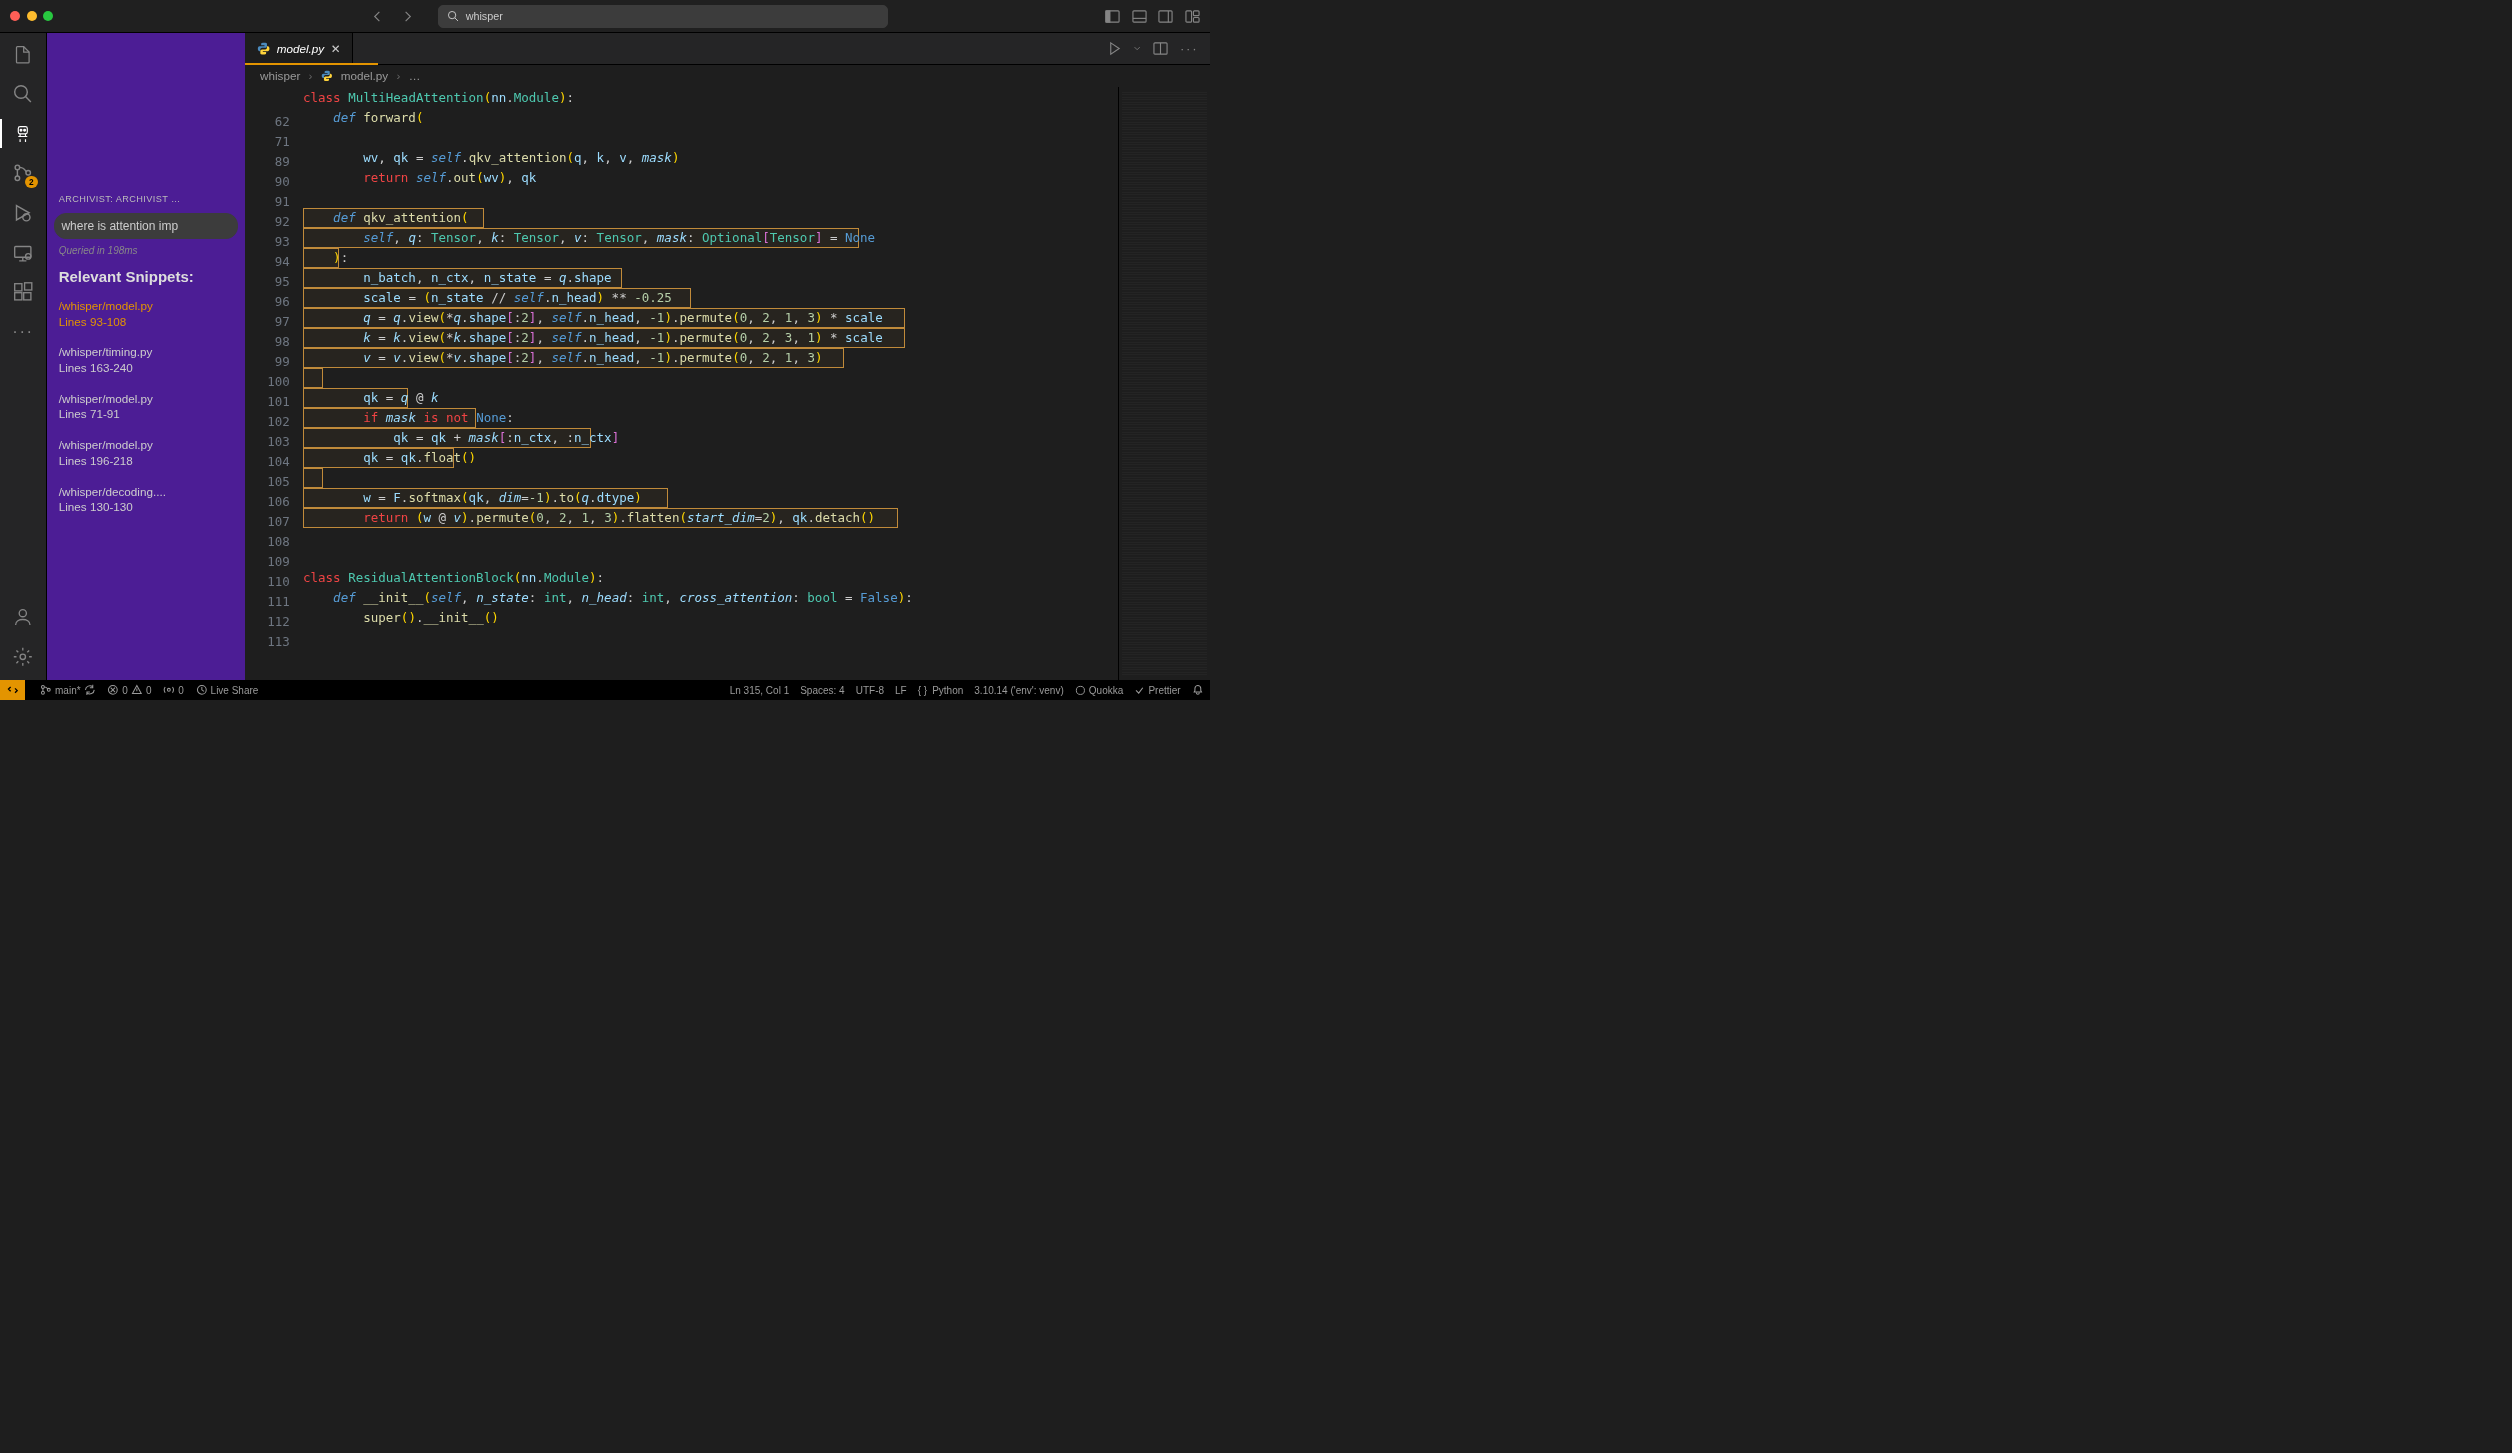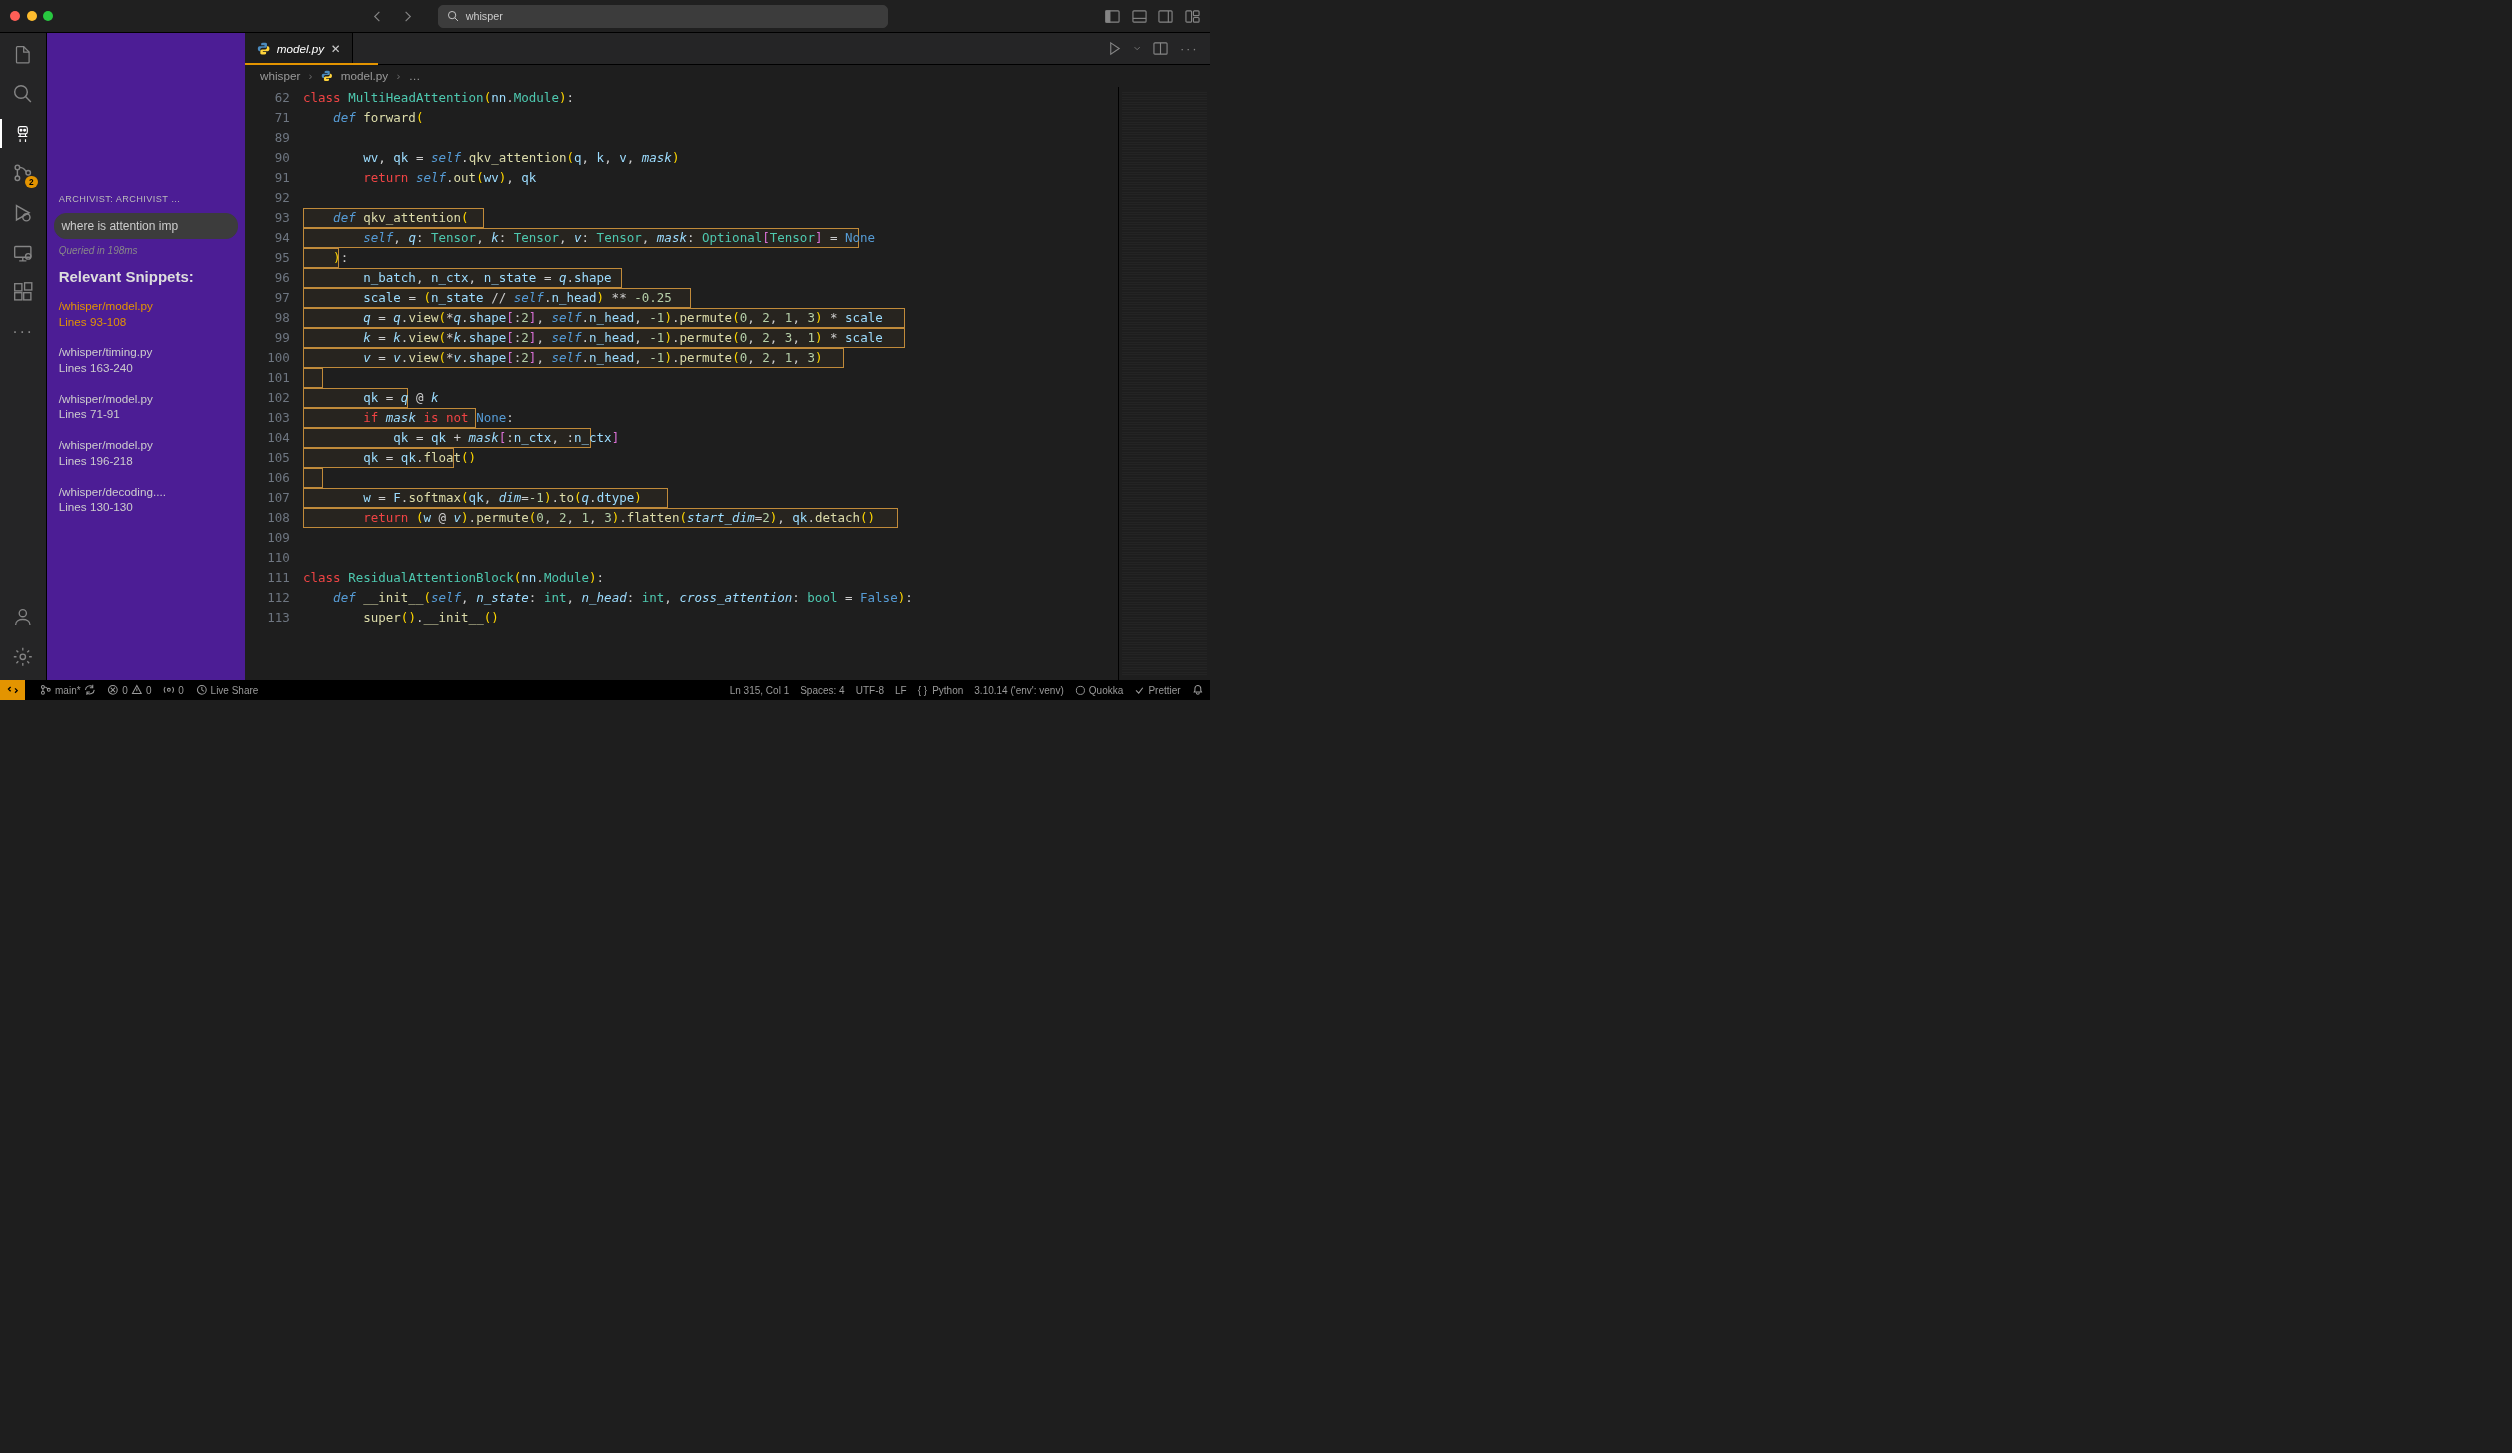--- a/index.html
+++ b/index.html
@@ -101,21 +101,21 @@
   font-style: italic; font-size: 11.7px;
 }
 .tab .close { color: #ccc; font-style: normal; cursor: pointer; }
 .tab-underline { position: absolute; top: 30px; left: 0; width: 133px; height: 1.7px; background: #e39400; }
 .tabbar-right { margin-left: auto; display: flex; align-items: center; gap: 11.7px; padding-right: 11.7px; color: #858585; }
 
 .breadcrumb { height: 21.6px; display: flex; align-items: center; padding: 0 15px; gap: 8.3px; color: #9a9a9a; font-size: 11.7px; }
 .breadcrumb .sep { color: #666; }
 
 .code-body { flex: 1; display: flex; overflow: hidden; position: relative; }
-.gutter { width: 58px; text-align: right; padding-right: 13.3px; color: #6e7681; font-family: "SF Mono", Menlo, monospace; font-size: 12.5px; line-height: 20px; padding-top: 1.7px; user-select: none; }
+.gutter { width: 58px; text-align: right; padding-right: 13.3px; color: #6e7681; font-family: "SF Mono", Menlo, monospace; font-size: 12.5px; line-height: 20px; padding-top: 1.7px; user-select: none; margin-top: 24px; }
 .code-lines { flex: 1; font-family: "SF Mono", Menlo, monospace; font-size: 12.5px; line-height: 20px; white-space: pre; padding-top: 1.7px; position: relative; }
 .code-line { height: 20px; position: relative; }
 .hl .bg { position: absolute; top: 0; height: 20px; border: 0.8px solid #c08a3a; border-left: none; border-right: none; background: rgba(192,138,58,0.06); left: 0; }
 .hl.first .bg { border-top: 0.8px solid #c08a3a; }
 .hl.last .bg { border-bottom: 0.8px solid #c08a3a; }
 
 .tok-kw { color: #ef4444; }
 .tok-kw2 { color: #569cd6; font-style: italic; }
 .tok-cls { color: #4ec9b0; }
 .tok-fn { color: #dcdcaa; }

